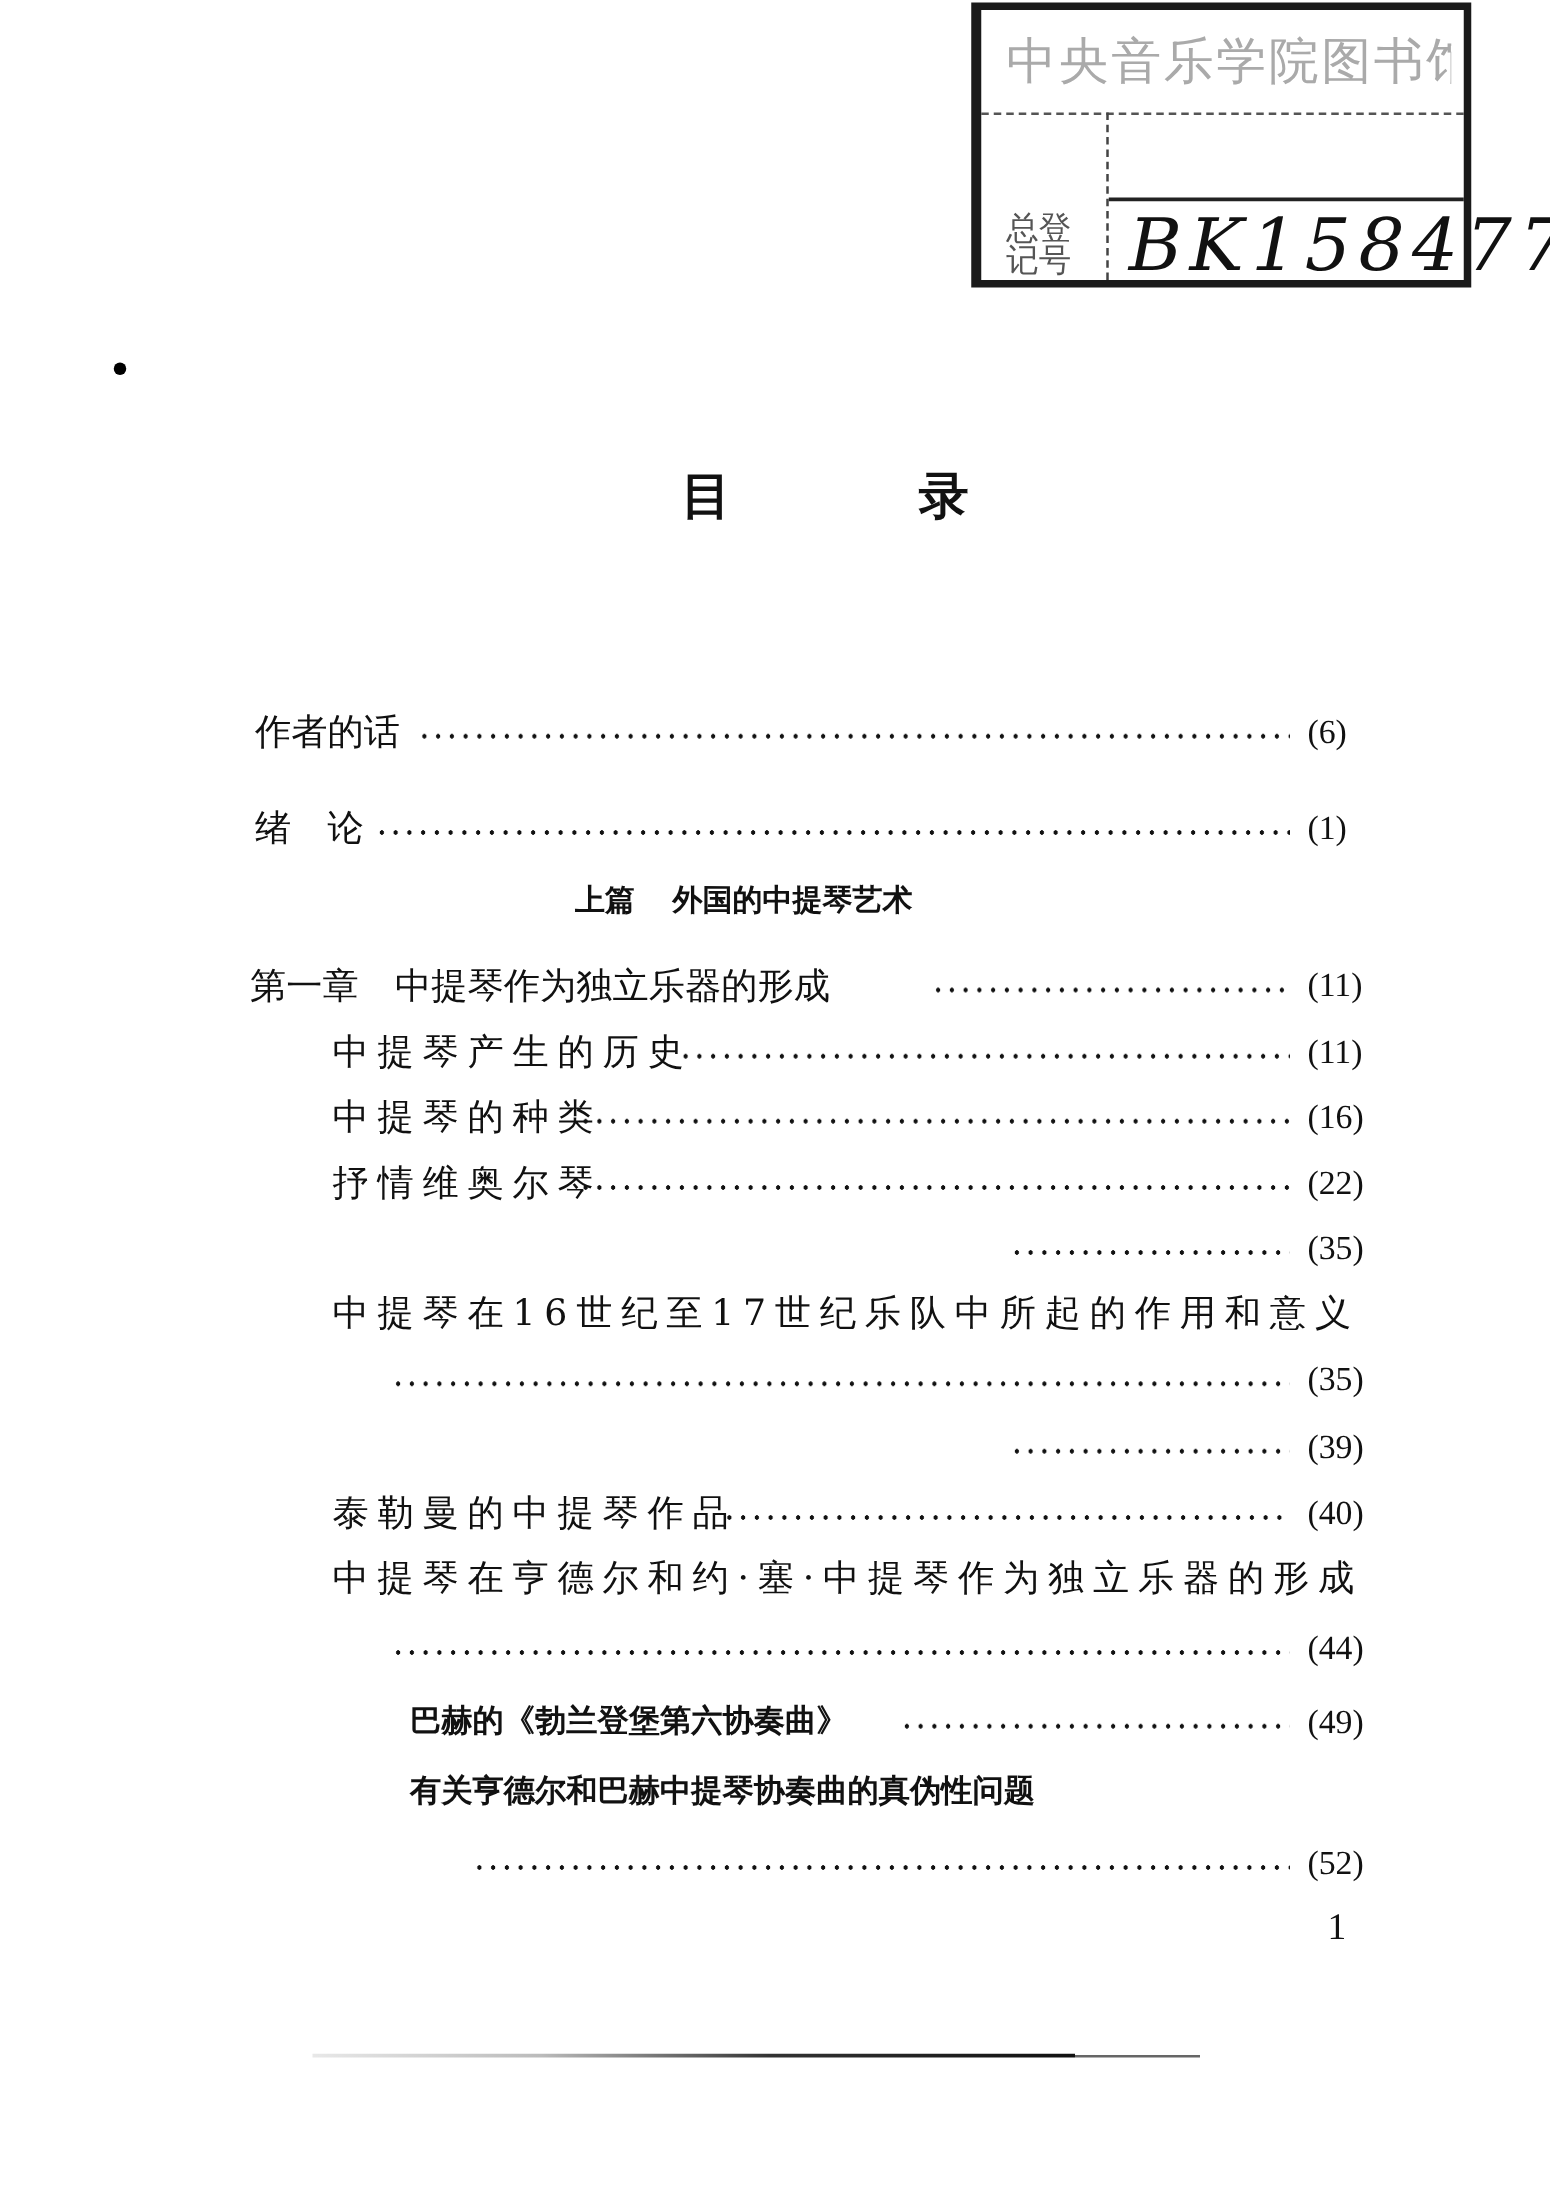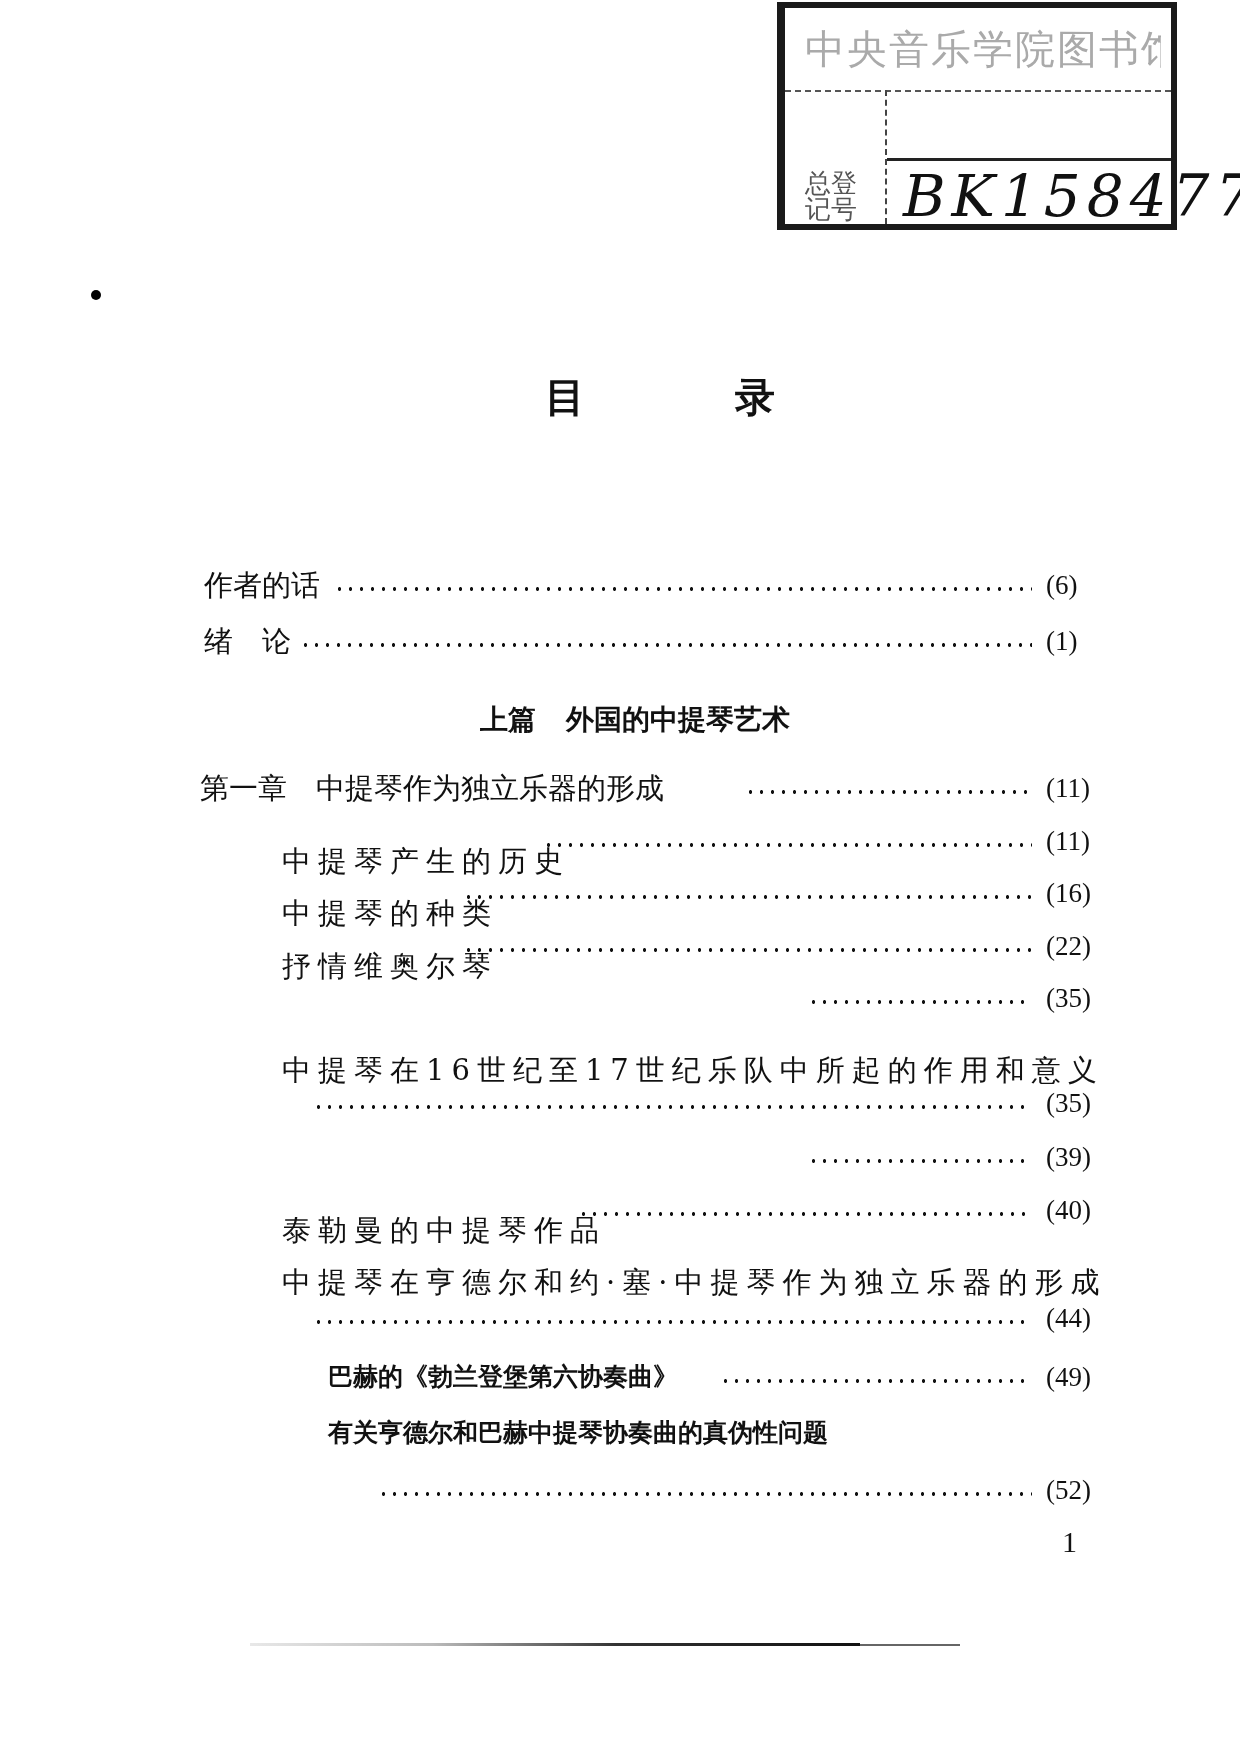--- a/index.html
+++ b/index.html
@@ -46,25 +46,25 @@
       position: absolute; top: 22px; height: 4px;
       background-image: radial-gradient(circle, #111 1.6px, transparent 2px);
       background-size: 11px 4px; background-repeat: repeat-x;
     }
     .toc-row .page {
       position: absolute; left: 1046px; top: 0; font-size: 27px; line-height: 40px; white-space: nowrap;
       font-family: "Liberation Serif", serif;
     }
     .lvl0 .label { left: 204px; font-family: "DejaVu Sans", sans-serif; }
     .lvl1 .label { left: 200px; font-family: "DejaVu Sans", sans-serif; }
-    .lvl2 .label { left: 282px; letter-spacing: 7px; font-family: "DejaVu Serif", serif; margin-top: 20px; }
+    .lvl2 .label { left: 266px; letter-spacing: 7px; font-family: "DejaVu Serif", serif; }
     .lvl3 .label { left: 328px; font-size: 25px; font-weight: bold; font-family: "DejaVu Sans", sans-serif; }
 
     .part-heading {
-      top: 700px; left: 480px; font-size: 28px; font-weight: bold; line-height: 40px;
+      top: 700px; left: 460px; font-size: 24px; font-weight: bold; line-height: 40px;
       font-family: "DejaVu Sans", sans-serif; white-space: nowrap;
     }
     .part-heading .gap { display: inline-block; width: 30px; }
 
     .page-num { left: 1062px; top: 1522px; font-size: 30px; line-height: 40px; font-family: "Liberation Serif", serif; }
     .scan-line {
       left: 250px; top: 1643px; width: 610px; height: 3px;
       background: linear-gradient(to right, #e8e8e8 0%, #bbb 30%, #333 60%, #111 100%);
     }
     .scan-line2 { left: 860px; top: 1644px; width: 100px; height: 2px; background: #666; }
@@ -87,21 +87,21 @@
 <div class="abs title">
   <span style="left:0">目</span>
   <span style="left:190px">录</span>
 </div>
 
 <div class="toc-row lvl0" style="top:565px">
   <span class="label">作者的话</span>
   <span class="leader" style="left:334px; width:698px"></span>
   <span class="page">(6)</span>
 </div>
-<div class="toc-row lvl0" style="top:621px">
+<div class="toc-row lvl0" style="top:642px">
   <span class="label">绪　论</span>
   <span class="leader" style="left:300px; width:732px"></span>
   <span class="page">(1)</span>
 </div>
 
 <div class="abs part-heading">
   <span>上篇</span><span class="gap"></span><span>外国的中提琴艺术</span>
 </div>
 
 <div class="toc-row lvl1" style="top:768px">

